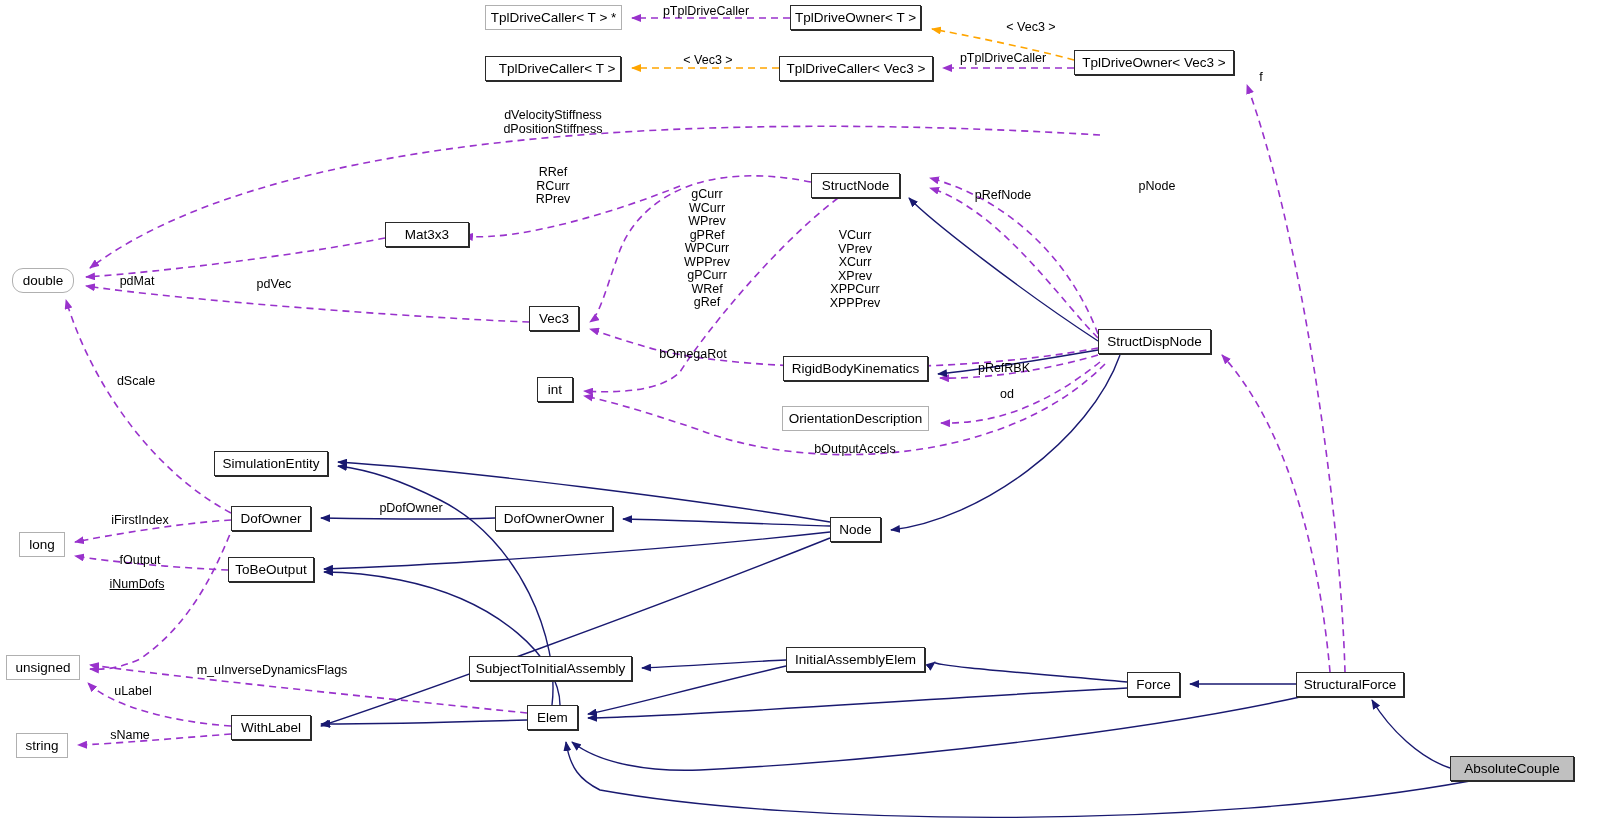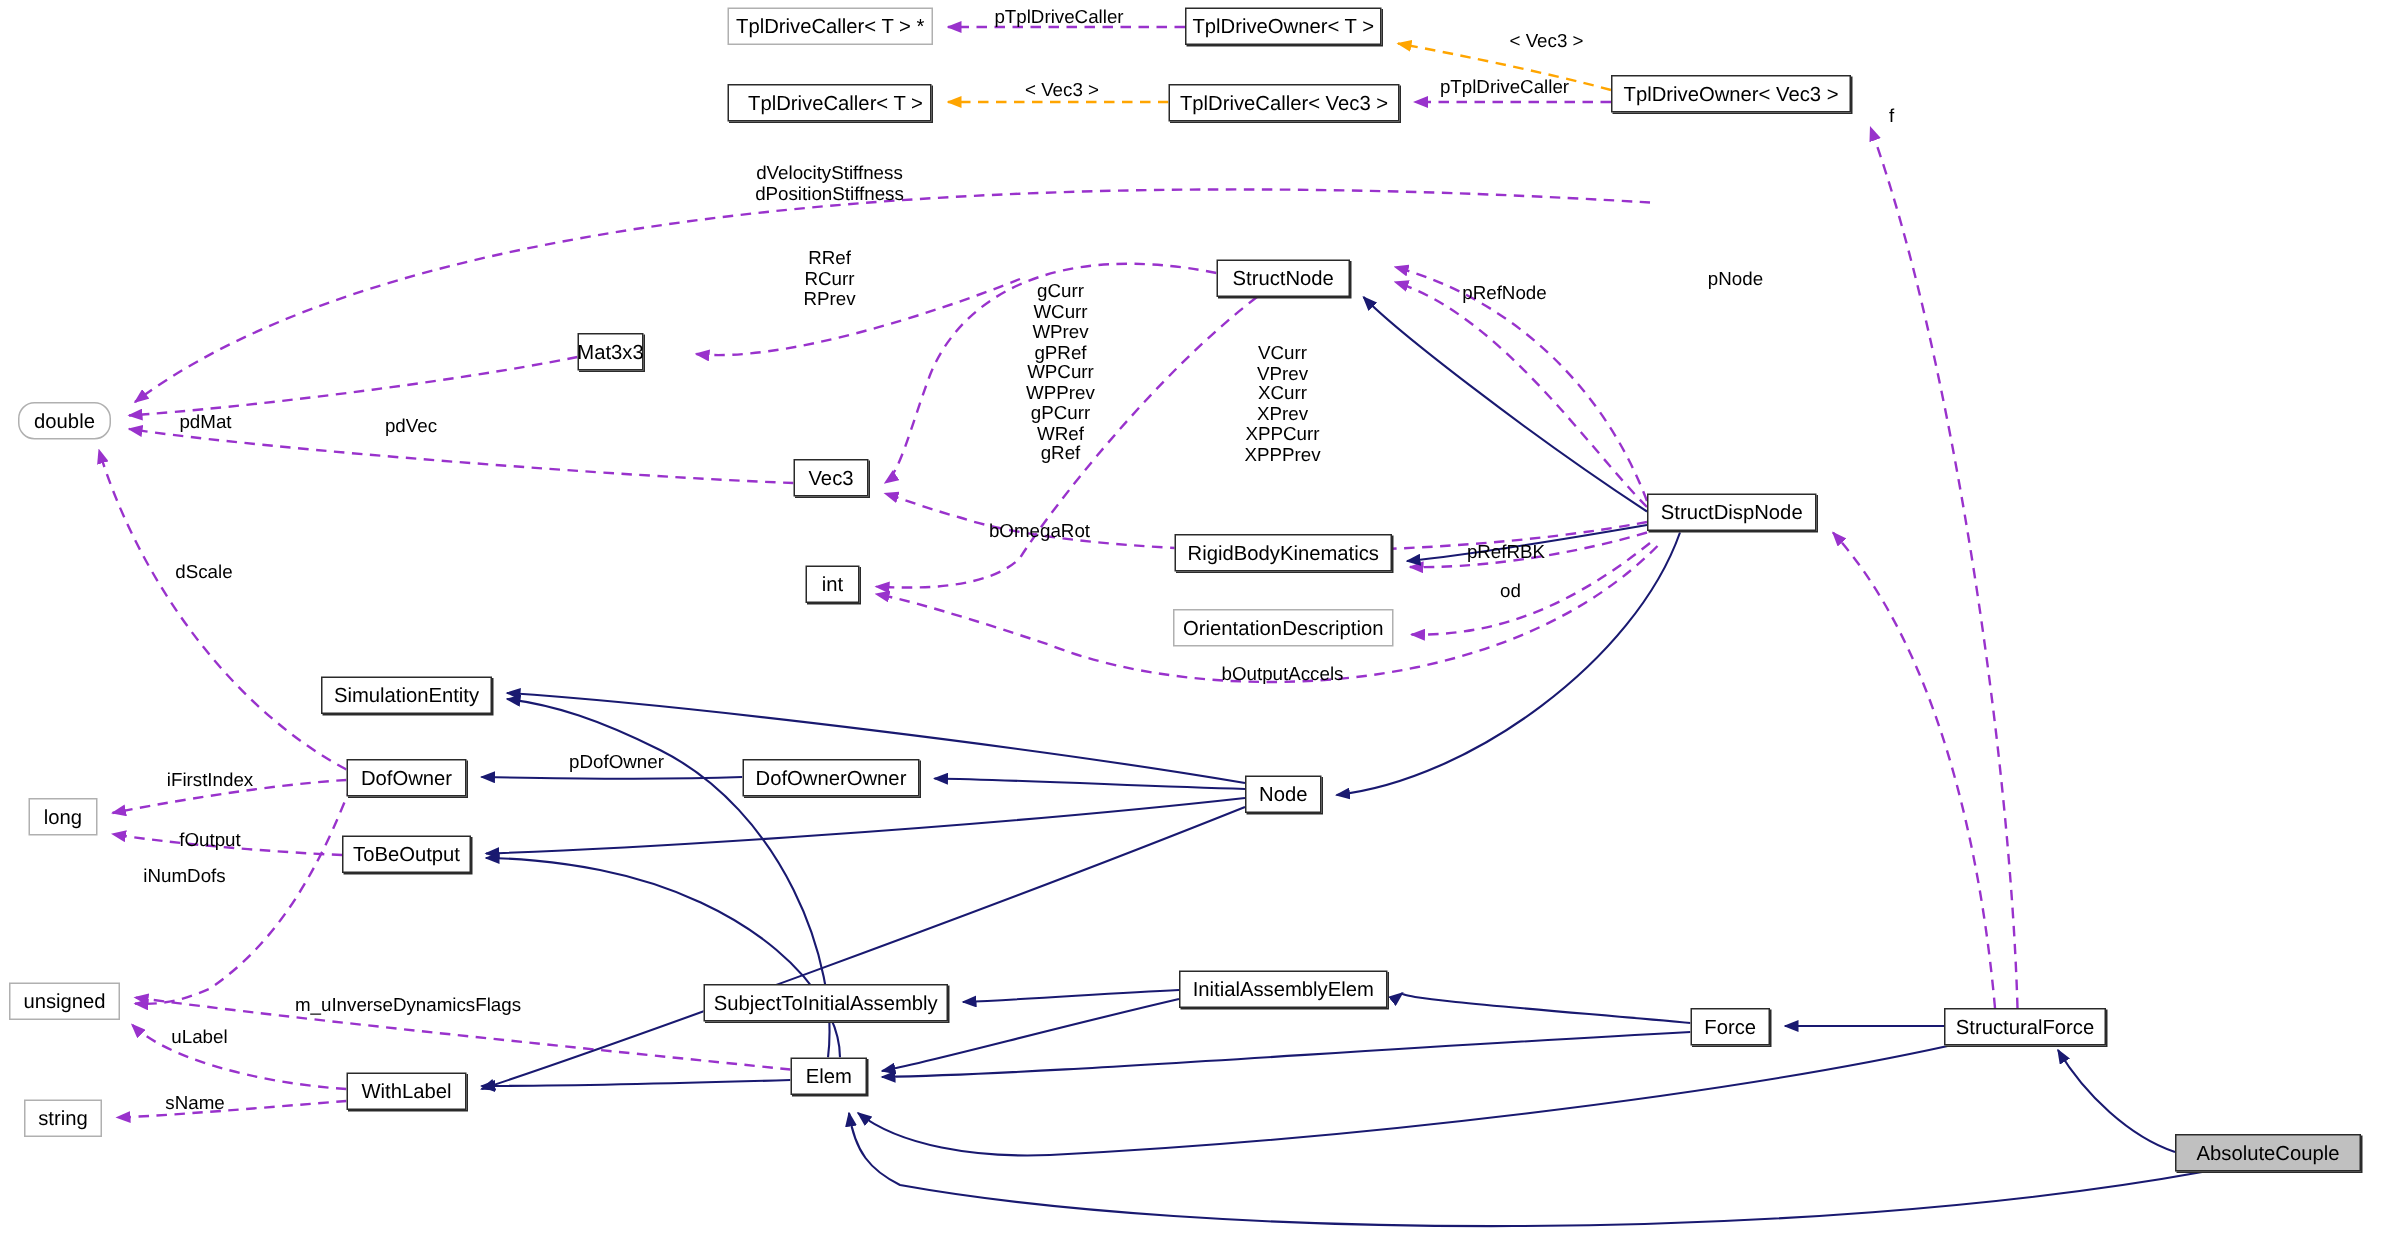--- a/index.html
+++ b/index.html
@@ -131,21 +131,21 @@
     </g>
   </svg>
 
   <div class="node light" style="left:485px;top:5px;width:137px;height:25px;">TplDriveCaller&lt; T &gt; *</div>
   <div class="node thick" style="left:790px;top:5px;width:131px;height:25px;">TplDriveOwner&lt; T &gt;</div>
   <div class="node thick" style="left:485px;top:56px;width:136px;height:25px;padding-left:14px;">TplDriveCaller&lt; T &gt;</div>
   <div class="node thick" style="left:779px;top:56px;width:154px;height:25px;">TplDriveCaller&lt; Vec3 &gt;</div>
   <div class="node thick" style="left:1074px;top:50px;width:160px;height:25px;">TplDriveOwner&lt; Vec3 &gt;</div>
 
   <div class="node light" style="left:12px;top:268px;width:62px;height:25px;border-radius:11px;">double</div>
-  <div class="node thick" style="left:385px;top:222px;width:44px;height:25px;">Mat3x3</div>
+  <div class="node thick" style="left:385px;top:222px;width:84px;height:25px;">Mat3x3</div>
   <div class="node thick" style="left:529px;top:306px;width:50px;height:25px;">Vec3</div>
   <div class="node thick" style="left:537px;top:377px;width:36px;height:25px;">int</div>
 
   <div class="node thick" style="left:811px;top:173px;width:89px;height:25px;">StructNode</div>
   <div class="node thick" style="left:1098px;top:329px;width:113px;height:25px;">StructDispNode</div>
   <div class="node thick" style="left:783px;top:356px;width:145px;height:25px;">RigidBodyKinematics</div>
   <div class="node light" style="left:782px;top:406px;width:147px;height:25px;">OrientationDescription</div>
 
   <div class="node thick" style="left:214px;top:451px;width:114px;height:25px;">SimulationEntity</div>
   <div class="node thick" style="left:231px;top:506px;width:80px;height:25px;">DofOwner</div>
@@ -195,18 +195,18 @@
   <div class="edge-label" style="left:115px;top:251px;width:44px;margin-top:24px;">pdMat</div>
   <div class="edge-label" style="left:252px;top:278px;width:44px;">pdVec</div>
   <div class="edge-label" style="left:655px;top:348px;width:76px;">bOmegaRot</div>
   <div class="edge-label" style="left:973px;top:362px;width:62px;">pRefRBK</div>
   <div class="edge-label" style="left:113px;top:375px;width:46px;">dScale</div>
   <div class="edge-label" style="left:998px;top:388px;width:18px;">od</div>
   <div class="edge-label" style="left:806px;top:443px;width:98px;">bOutputAccels</div>
   <div class="edge-label" style="left:376px;top:502px;width:70px;">pDofOwner</div>
   <div class="edge-label" style="left:103px;top:514px;width:74px;">iFirstIndex</div>
   <div class="edge-label" style="left:114px;top:554px;width:52px;">fOutput</div>
-  <div class="edge-label" style="left:88px;top:578px;width:70px;">iNumDofs</div>
+  <div class="edge-label" style="left:102px;top:578px;width:70px;text-decoration:underline;">iNumDofs</div>
   <div class="edge-label" style="left:192px;top:664px;width:160px;">m_uInverseDynamicsFlags</div>
   <div class="edge-label" style="left:110px;top:685px;width:46px;">uLabel</div>
   <div class="edge-label" style="left:107px;top:729px;width:46px;">sName</div>
 
 </div>
 
 </body></html>

